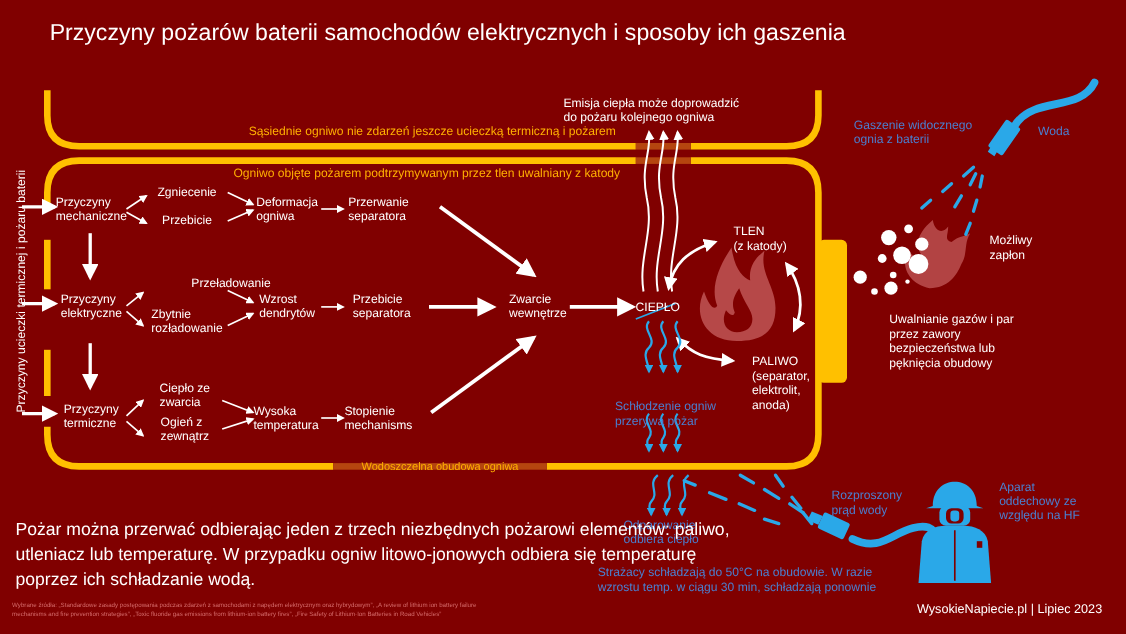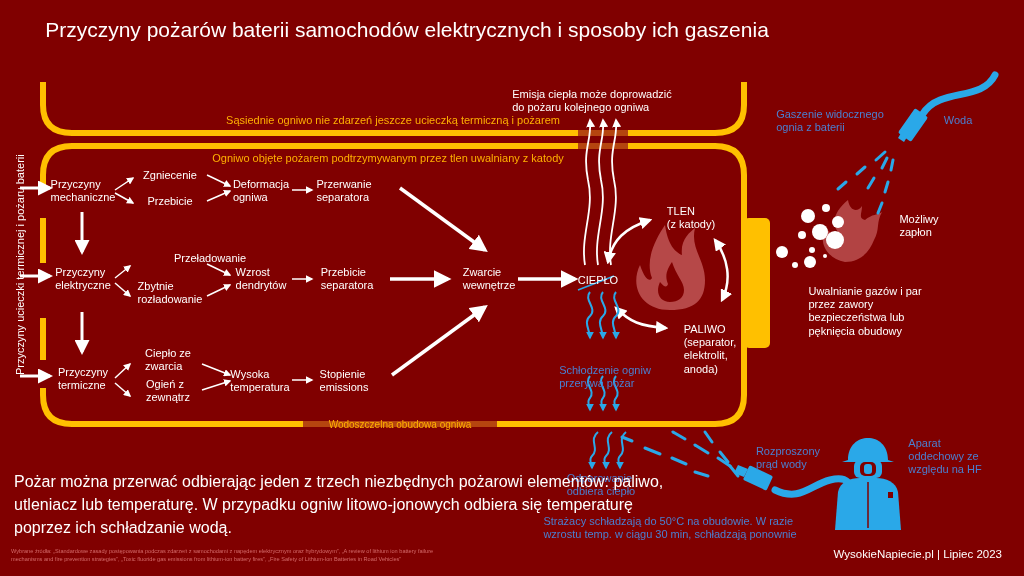--- a/index.html
+++ b/index.html
@@ -197,21 +197,21 @@
 
 <div class="t" style="left:83px;top:366px;white-space:pre-line;">Przyczyny
 termiczne</div>
 <div class="t" style="left:168px;top:347px;white-space:pre-line;">Ciepło ze
 zwarcia</div>
 <div class="t" style="left:168px;top:378px;white-space:pre-line;">Ogień z
 zewnątrz</div>
 <div class="t" style="left:260px;top:368px;white-space:pre-line;">Wysoka
 temperatura</div>
 <div class="t" style="left:344px;top:368px;white-space:pre-line;">Stopienie
-emissions</div>
+mechanisms</div>
 
 <div class="t" style="left:489px;top:266px;white-space:pre-line;">Zwarcie
 wewnętrze</div>
 
 <div class="t" style="left: 598px; top: 274px; white-space: pre-line;">CIEPŁO</div>
 <div class="t" style="left:691px;top:205px;white-space:pre-line;">TLEN
 (z katody)</div>
 <div class="t" style="left:710px;top:323px;white-space:pre-line;">PALIWO
 (separator,
 elektrolit,

